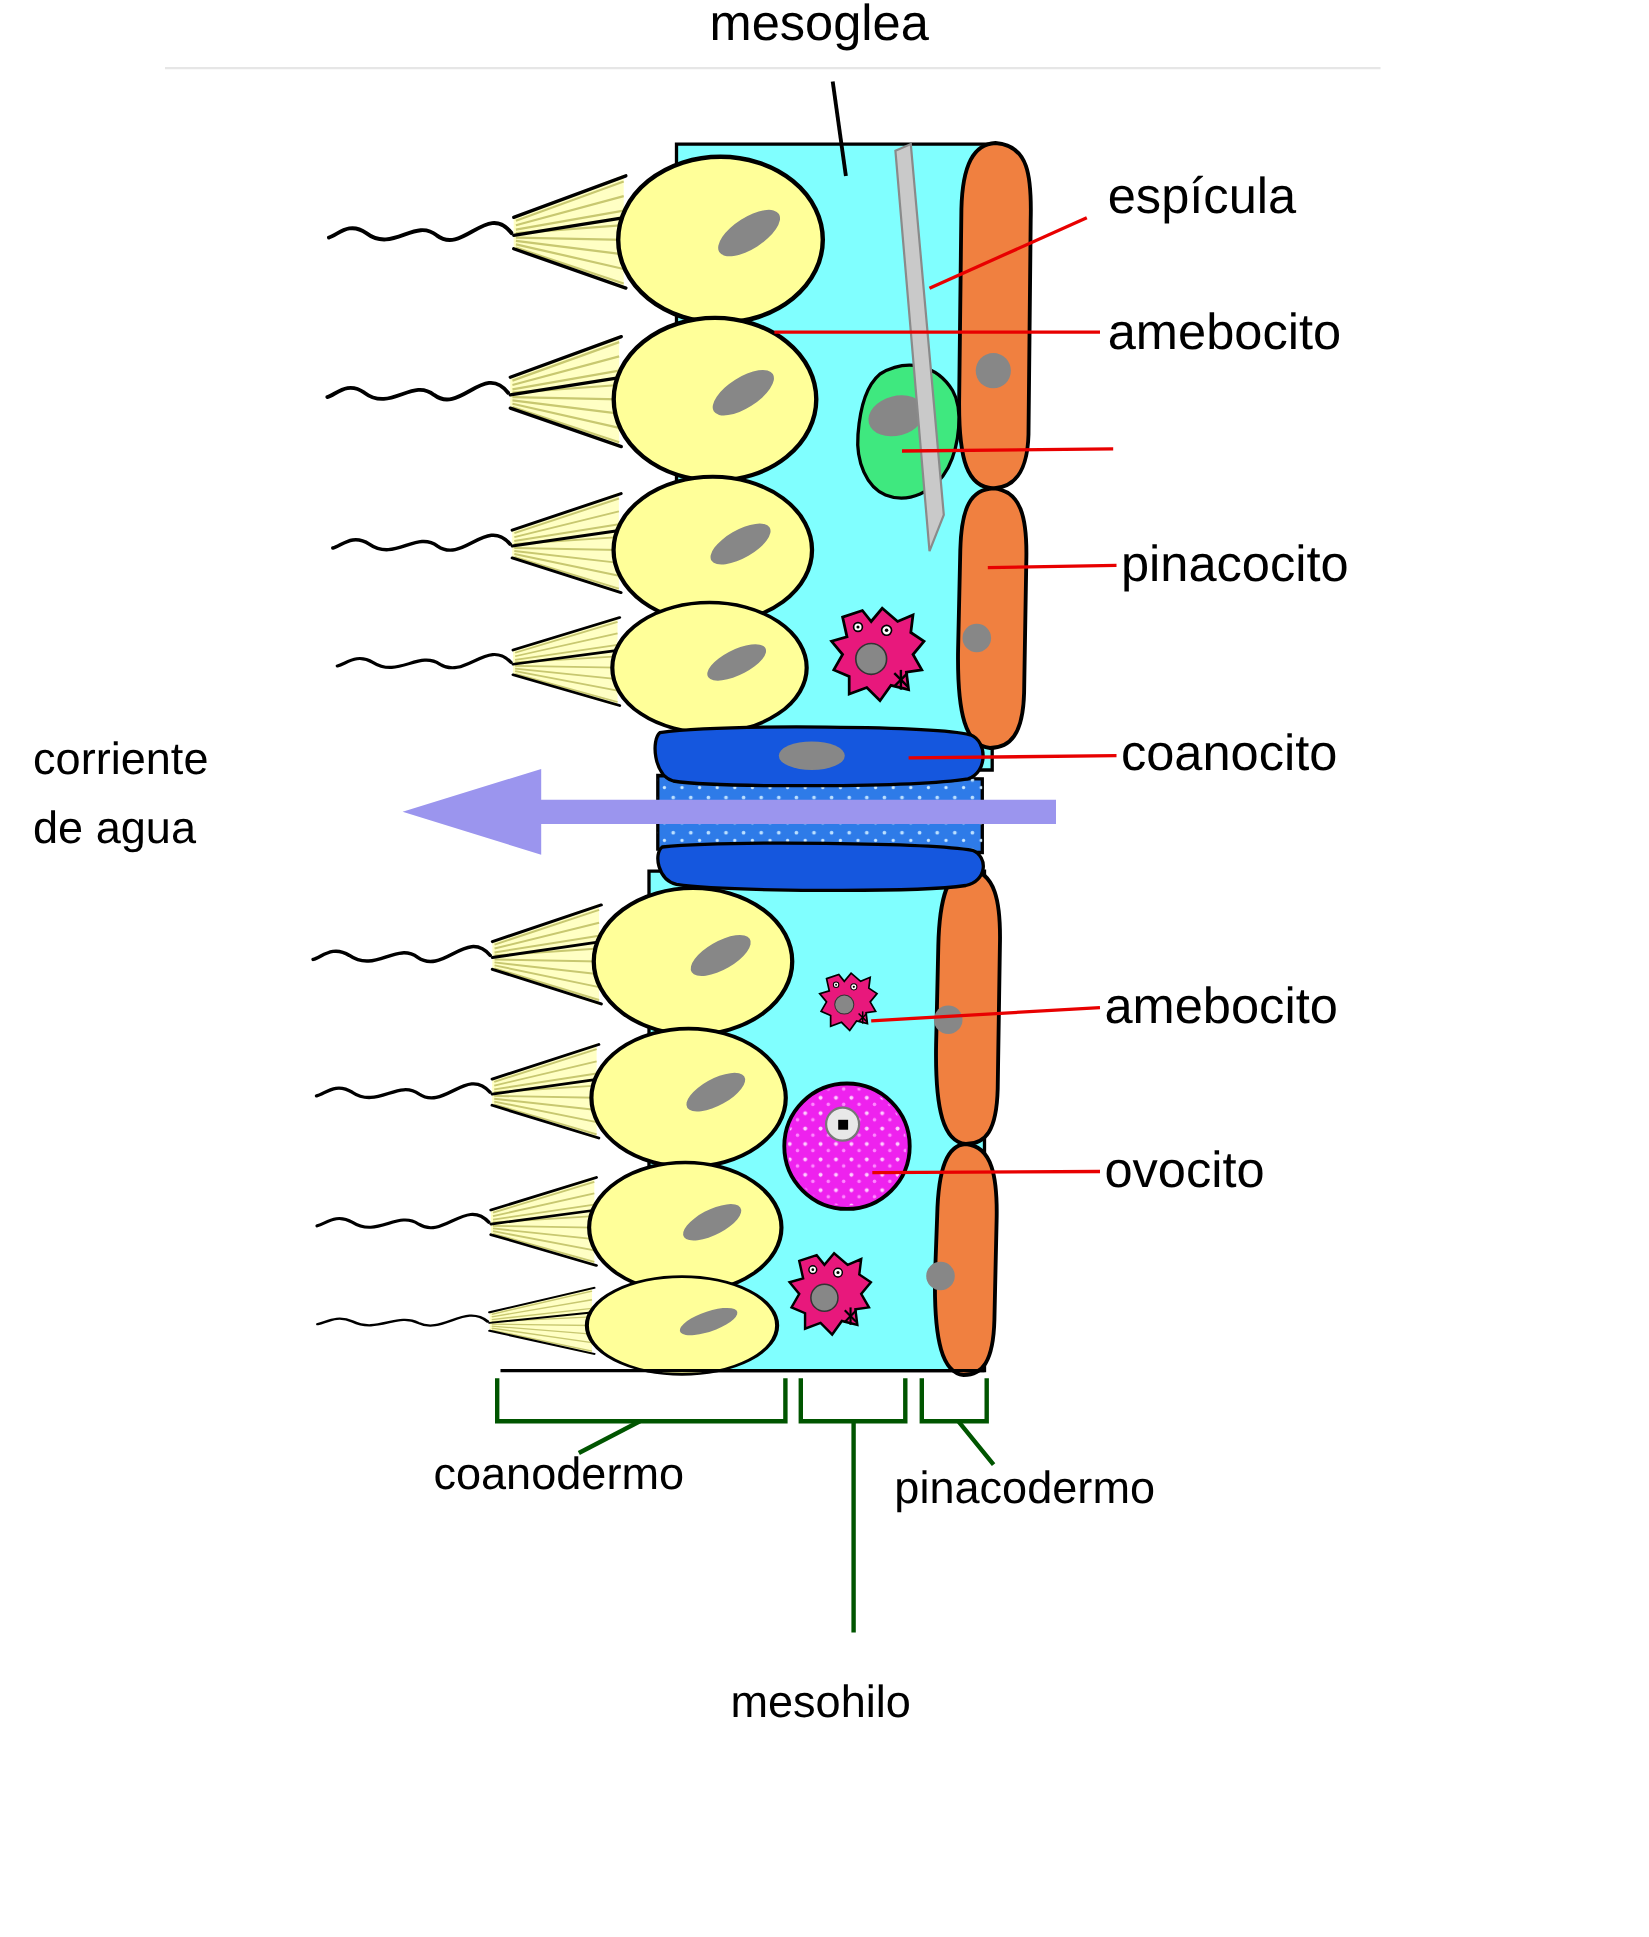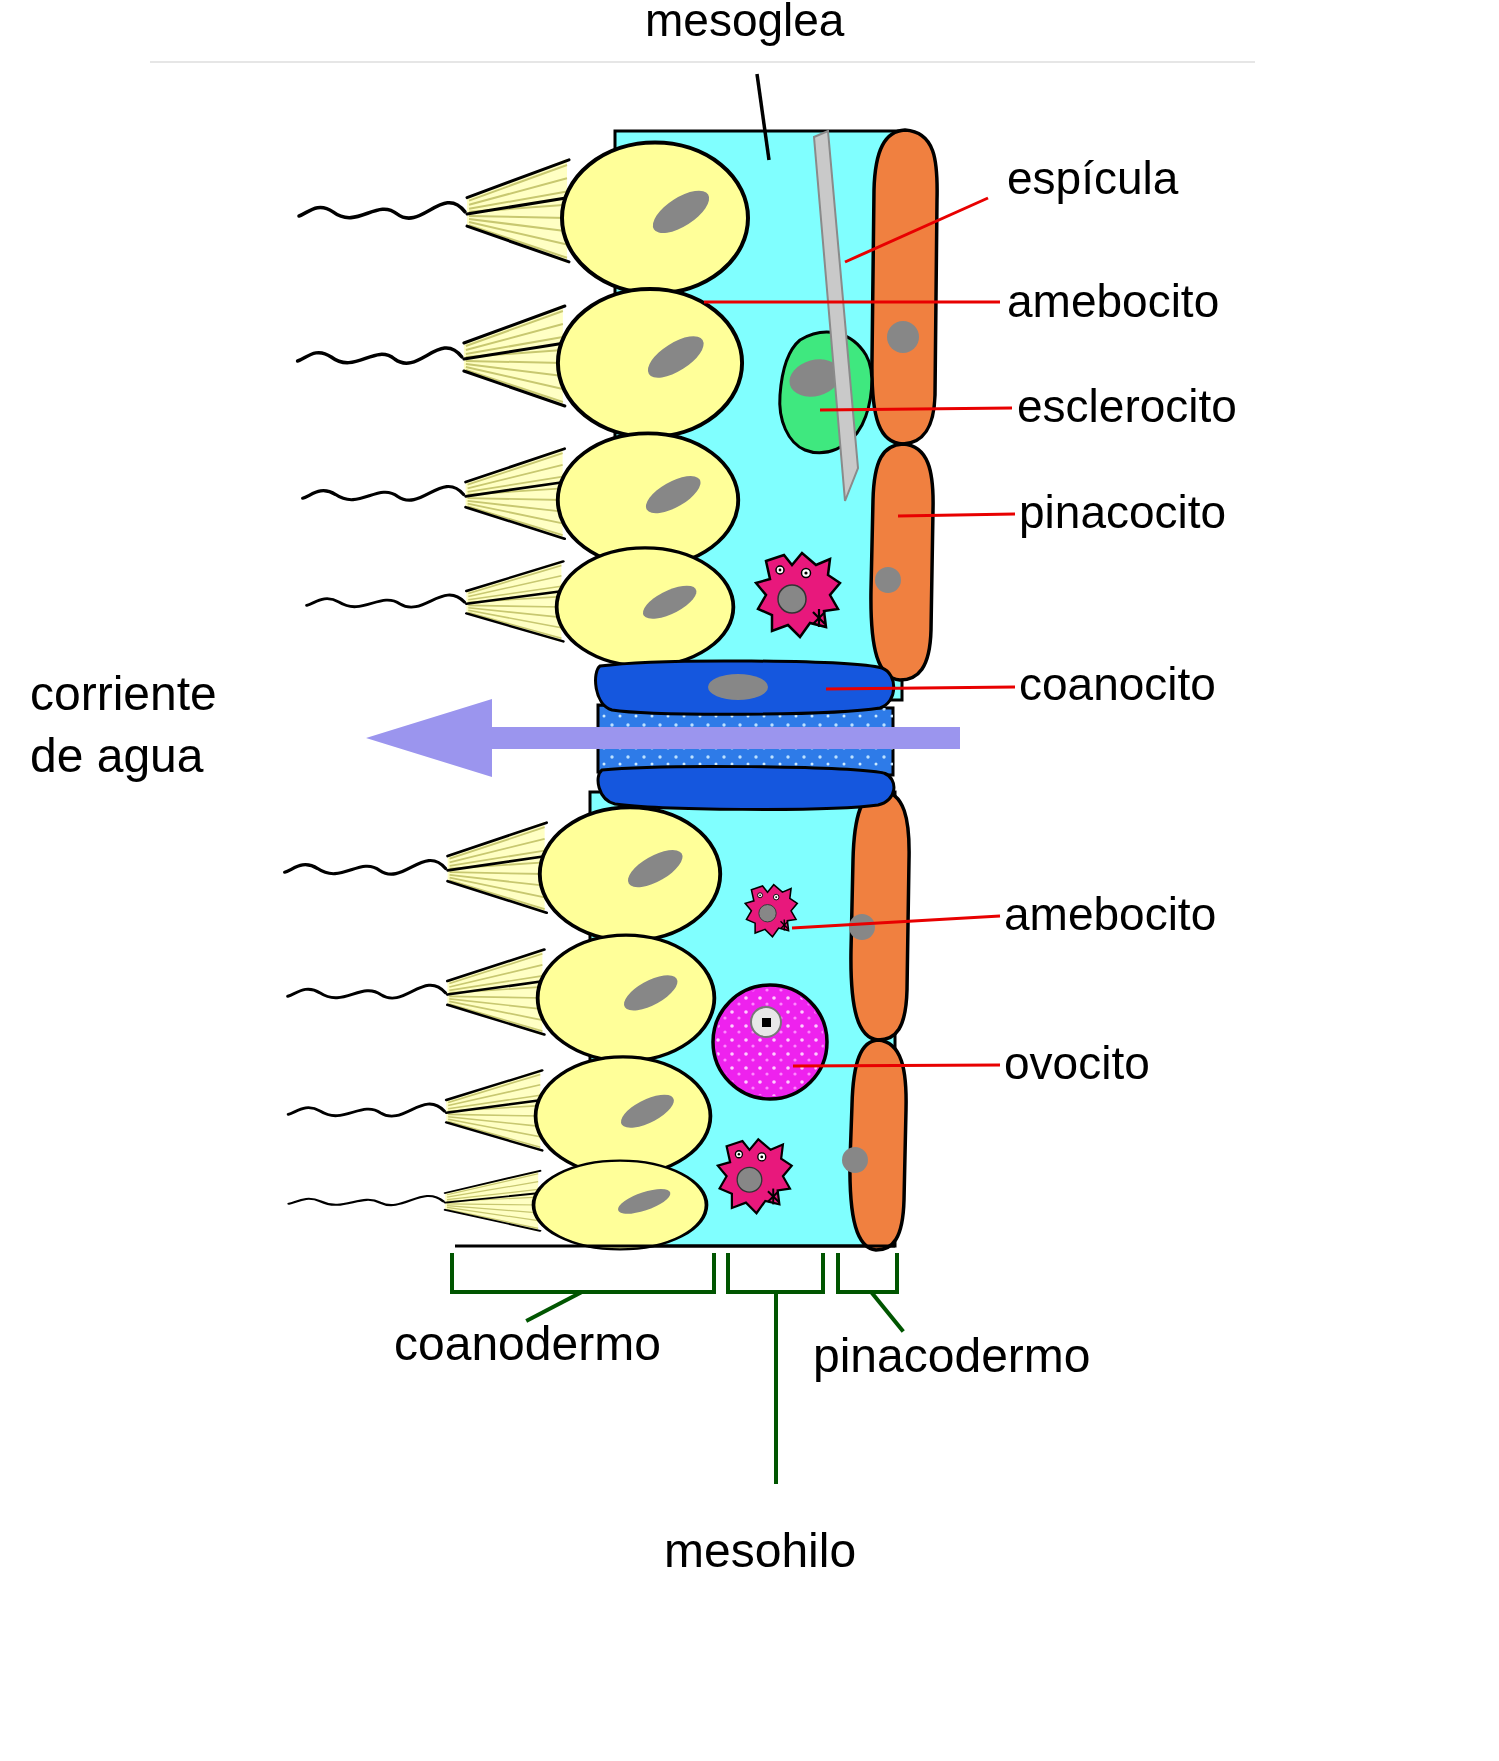--- a/index.html
+++ b/index.html
@@ -1,20 +1,20 @@
 <!DOCTYPE html>
 <html style="--choanocyte-yellow: #FFFF99; --collar-yellow: #FFFFC4; --collar-line: #C8C870; --mesohyl-cyan: #80FFFF; --pinacocyte-orange: #F08040; --sclerocyte-green: #3FE87F; --amebocyte-pink: #E8187C; --oocyte-magenta: #EE22EE; --porocyte-dark-blue: #1557DE; --porocyte-blue: #2E7BE8; --spicule-gray: #C9C9C9; --nucleus-gray: #878787; --arrow-lavender: #9B95EE; --leader-red: #E80000; --bracket-green: #005500;"><head>
 <meta charset="utf-8">
 <style>
   html,body{margin:0;padding:0;background:#fff}
   .stage{position:relative;width:1499px;height:1761px;background:#ffffff;
          font-family:Liberation Sans, sans-serif;overflow:hidden}
   .stage svg{position:absolute;left:0;top:0}
   .label{position:absolute;color:#000;font-size:46px;line-height:1.08;white-space:nowrap}
-  .label.big{font-size:48px}
+  .label.big{font-size:41px}
 
   
   .cellY{fill:var(--choanocyte-yellow,#FFFF99);stroke:#000;stroke-width:4}
   .nuc{fill:var(--nucleus-gray,#878787)}
   .flag{fill:none;stroke:#000;stroke-width:3.5;stroke-linecap:round}
   .collarFill{fill:var(--collar-yellow,#FFFFC4)}
   .collarLines line{stroke:var(--collar-line,#C8C870);stroke-width:2}
   .collarEdge line{stroke:#000;stroke-width:3;stroke-linecap:round}
   .mesohyl{fill:var(--mesohyl-cyan,#80FFFF);stroke:#000;stroke-width:3}
   .pinac{fill:var(--pinacocyte-orange,#F08040);stroke:#000;stroke-width:3.5}
@@ -148,21 +148,20 @@
     <path class="greenline" d="M728,1255 L728,1292 L823,1292 L823,1255"></path>
     <path class="greenline" d="M838,1255 L838,1292 L897,1292 L897,1255"></path>
     <line class="greenline" x1="580" y1="1293" x2="528" y2="1320"></line>
     <line class="greenline" x1="872" y1="1293" x2="902" y2="1330"></line>
     <line class="greenline" x1="776" y1="1292" x2="776" y2="1482"></line>
   </svg>
 
   <div class="label" style="left:645px;top:-4px">mesoglea</div>
   <div class="label" style="left:1007px;top:154px">espícula</div>
   <div class="label" style="left:1007px;top:277px">amebocito</div>
-  <div class="label" style="left:1017px;top:382px">esclerocito</div>
   <div class="label" style="left:1019px;top:488px">pinacocito</div>
   <div class="label" style="left:1019px;top:660px">coanocito</div>
   <div class="label" style="left:1004px;top:890px">amebocito</div>
   <div class="label" style="left:1004px;top:1039px">ovocito</div>
 
   <div class="label big" style="left:30px;top:668px">corriente</div>
   <div class="label big" style="left:30px;top:730px">de agua</div>
 
   <div class="label big" style="left:813px;top:1330px">pinacodermo</div>
   <div class="label big" style="left:394px;top:1318px">coanodermo</div>

